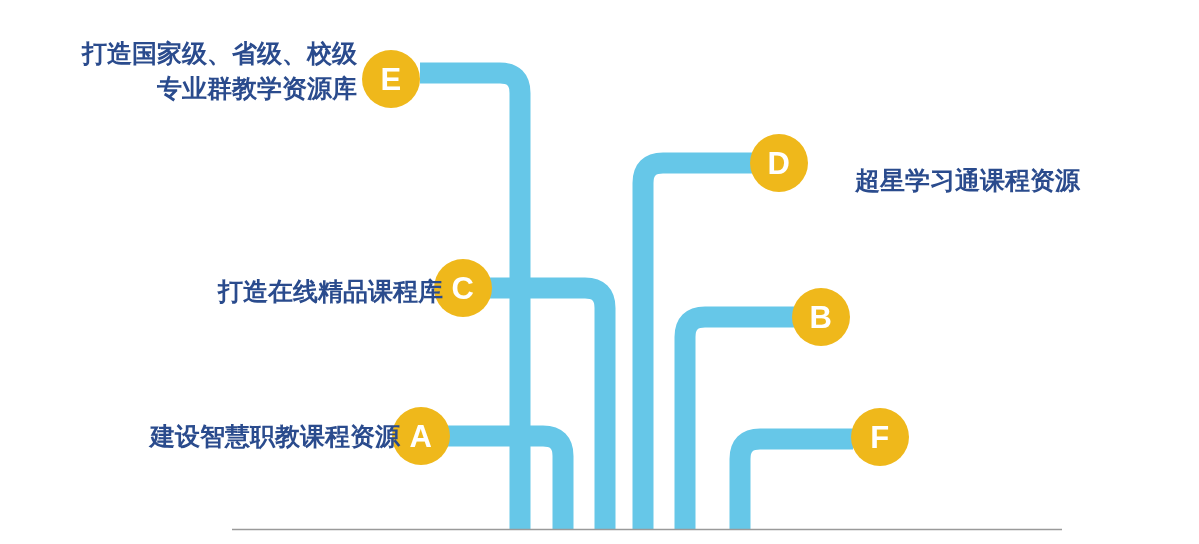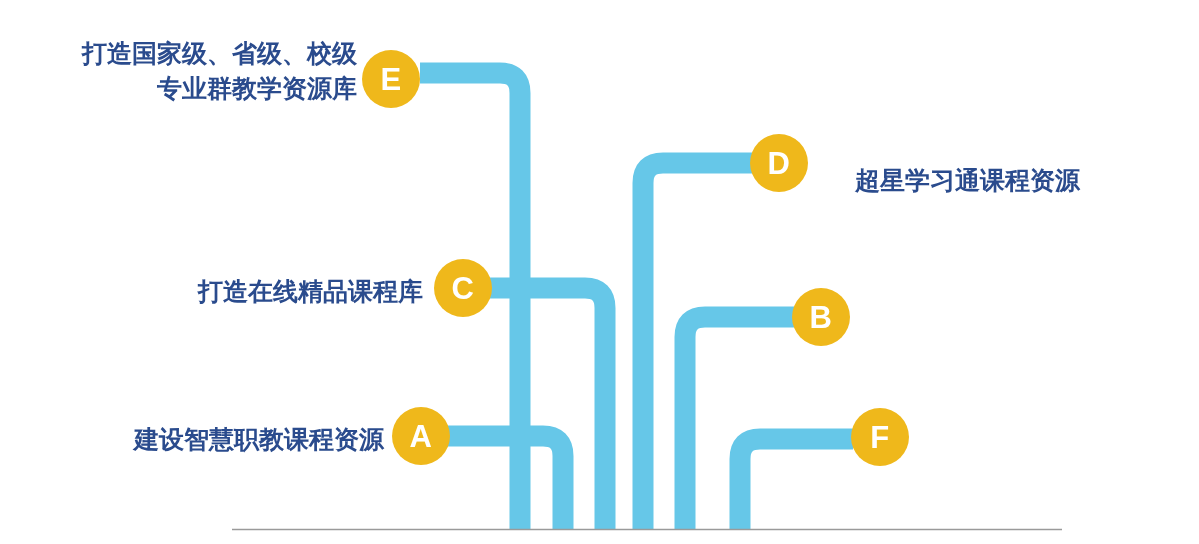--- a/index.html
+++ b/index.html
@@ -80,28 +80,28 @@
 专业群教学资源库</div>
 
   <div class="node-circle" style="left:750px; top:134px;">
     <span>D</span>
   </div>
   <div class="node-label label-left" style="left:855px; top:149px; width:330px;margin-top:14px;">超星学习通课程资源</div>
 
   <div class="node-circle" style="left:434px; top:259px;">
     <span>C</span>
   </div>
-  <div class="node-label label-right" style="left:16px; top:274px; width:395px;">打造在线精品课程库</div>
+  <div class="node-label label-right" style="left:36px; top:274px; width:395px;">打造在线精品课程库</div>
 
   <div class="node-circle" style="left:792px; top:288px;">
     <span>B</span>
   </div>
 
   <div class="node-circle" style="left:392px; top:407px;">
     <span>A</span>
   </div>
-  <div class="node-label label-right" style="left:20px; top:422px; width:352px;">建设智慧职教课程资源</div>
+  <div class="node-label label-right" style="left:36px; top:422px; width:352px;font-family:Liberation Mono, monospace;">建设智慧职教课程资源</div>
 
   <div class="node-circle" style="left:851px; top:408px;">
     <span>F</span>
   </div>
 
 </div>
 
 </body></html>

